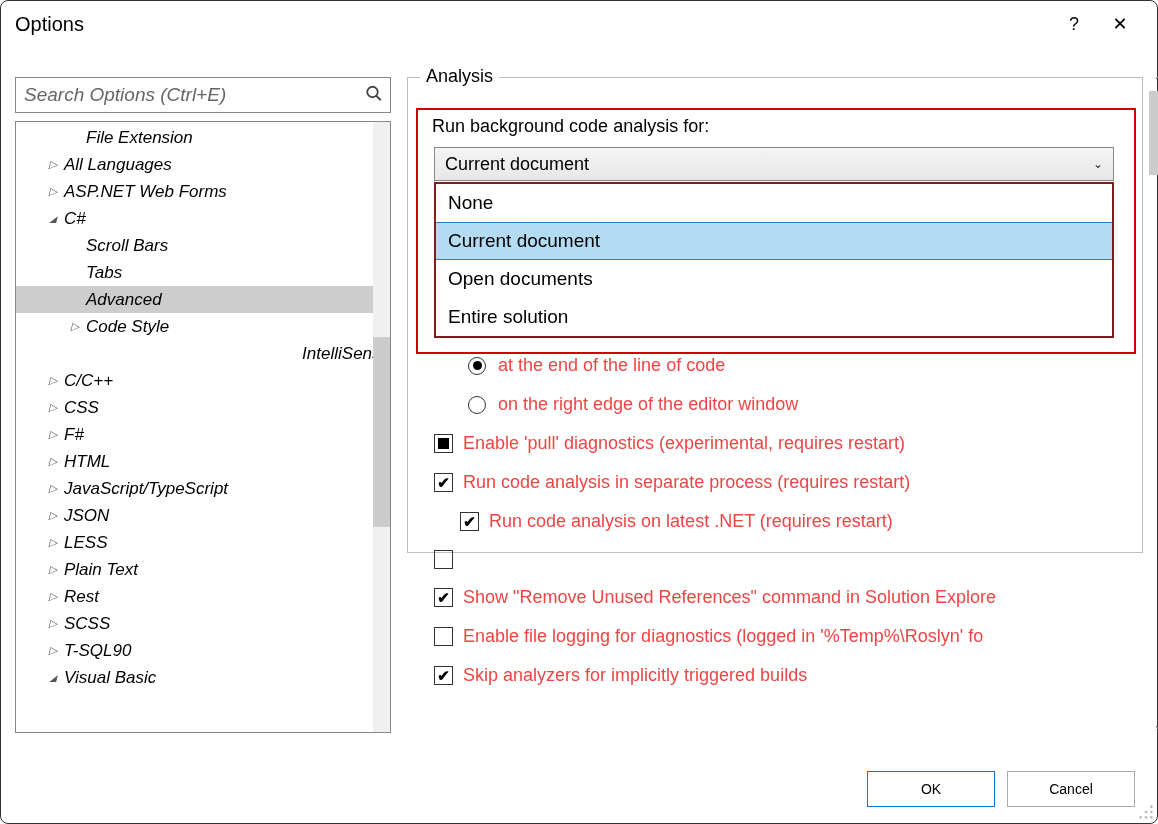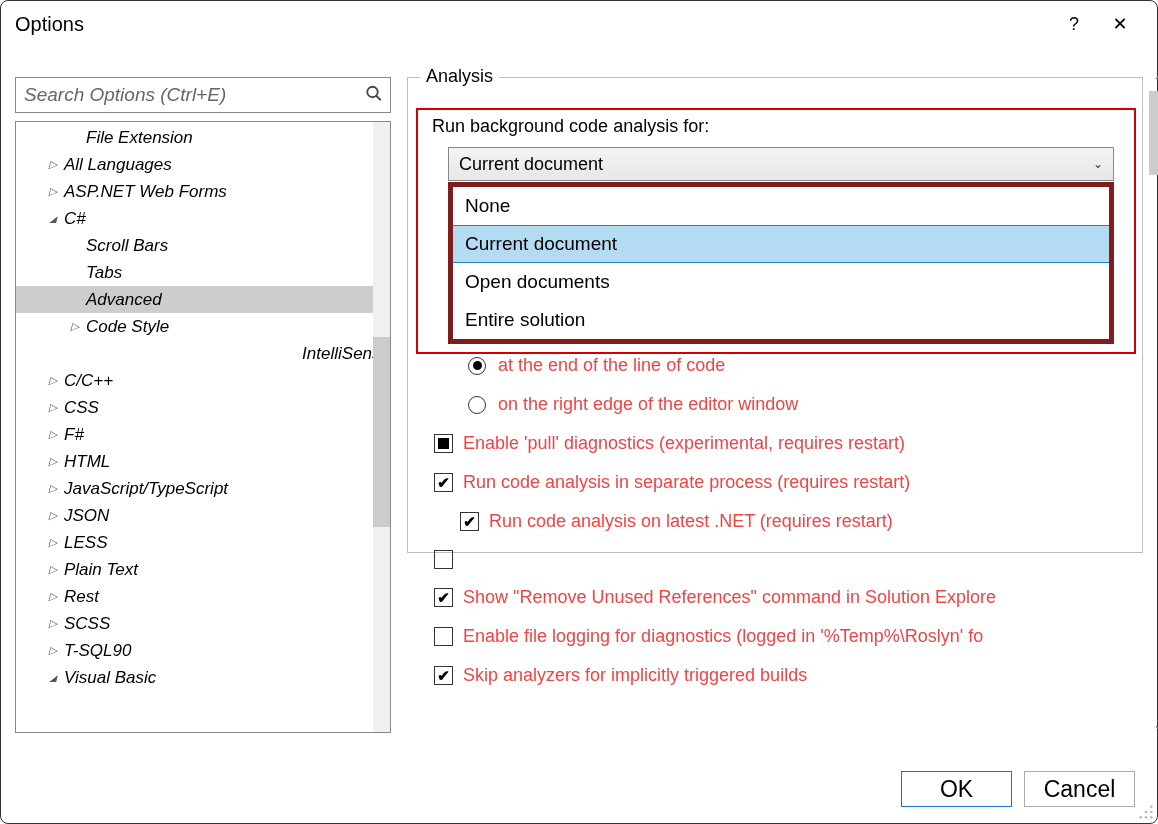--- a/index.html
+++ b/index.html
@@ -151,42 +151,42 @@
     height: 246px;
     pointer-events: none;
     z-index: 5;
   }
   .opt-label {
     font-size: 18px;
     color: #000;
     margin: 20px 0 10px 4px;
   }
   .combo {
-    margin: 0 22px 0 20px;
+    margin: 0 22px 0 6px;
     position: relative;
   }
   .combo-btn {
     height: 34px;
     border: 1px solid #888;
     background: linear-gradient(#f4f4f4,#e7e7e7);
     display: flex;
     align-items: center;
     padding: 0 10px;
     font-size: 18px;
     cursor: pointer;
   }
   .combo-btn .caret {
     margin-left: auto;
     font-size: 12px;
     color: #333;
   }
   .combo-list {
     position: absolute;
     top: 35px; left: 0; right: 0;
-    border: 5px solid #7f1d1d;
+    border: 2px solid #7f1d1d;
     background: #fff;
     z-index: 10;
   }
   .combo-opt {
     height: 38px;
     display: flex;
     align-items: center;
     padding: 0 12px;
     font-size: 19px;
     cursor: pointer;
@@ -259,25 +259,25 @@
     background: #ccc;
     margin-top: 2px;
   }
   .footer {
     display: flex;
     justify-content: flex-end;
     gap: 12px;
     padding: 14px 22px 16px 0;
   }
   .btn {
-    width: 111px;
+    width: 128px;
     height: 36px;
     border: 1px solid #aaa;
     background: #fff;
-    font-size: 23px;
+    font-size: 14px;
     cursor: pointer;
     display: flex;
     align-items: center;
     justify-content: center;
   }
   .btn.primary {
     border: 1.5px solid #1177cc;
   }
   .resize-grip {
     position: absolute;

